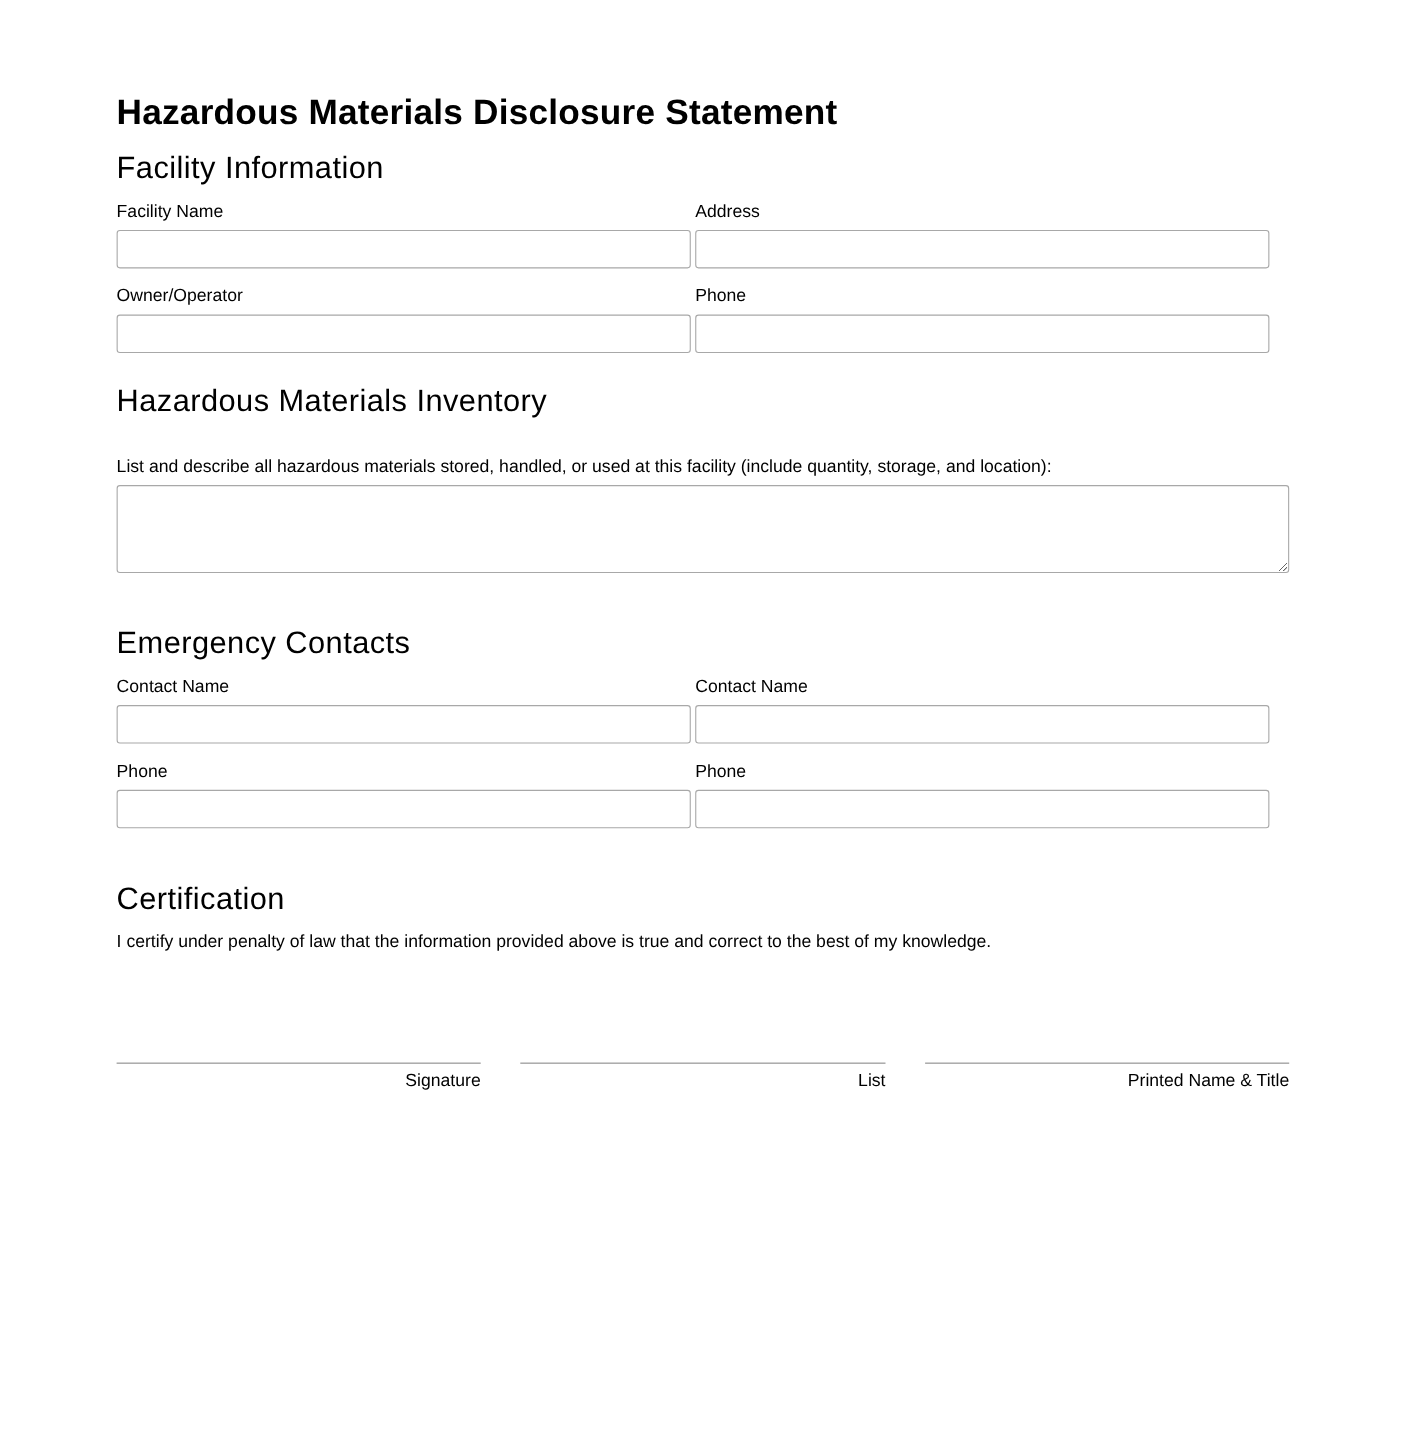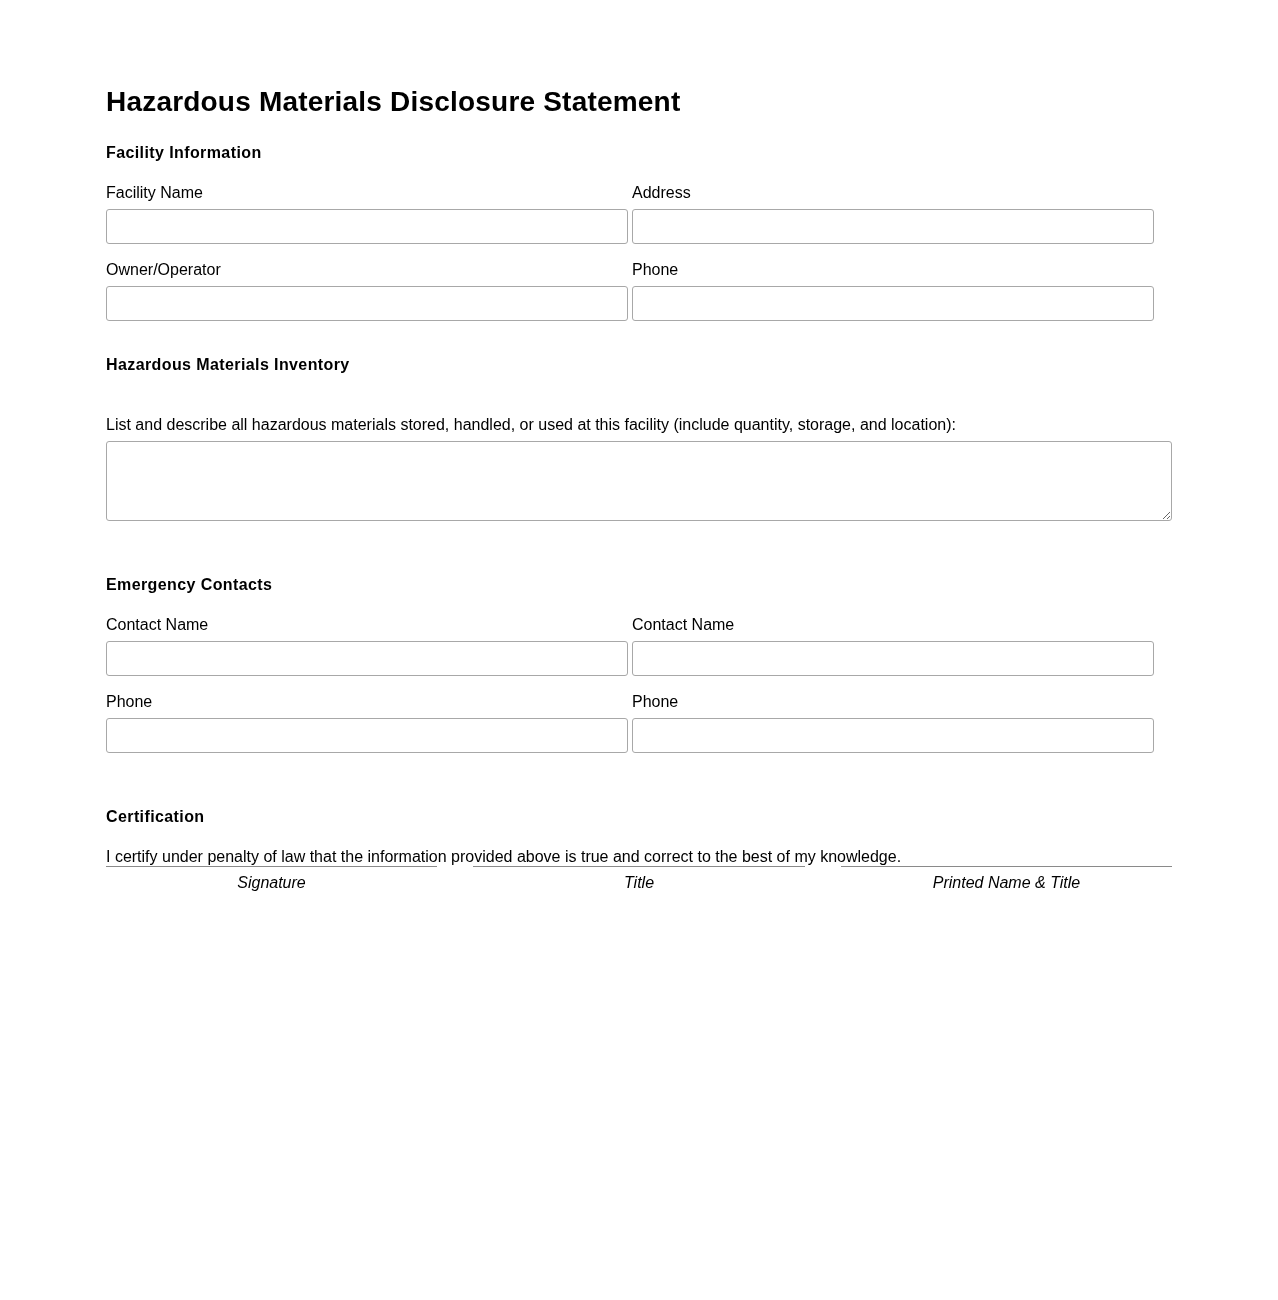--- a/index.html
+++ b/index.html
@@ -12,31 +12,31 @@
     }
     .page {
       position: relative;
       padding: 0 106px;
     }
     h1 {
       position: absolute;
       left: 106px;
       top: 82px;
       margin: 0;
-      font-size: 28px;
+      font-size: 32px;
       font-weight: bold;
       letter-spacing: 0.2px;
       line-height: 40px;
     }
     h2 {
       position: absolute;
       left: 106px;
       margin: 0;
-      font-size: 16px;
-      font-weight: bold;
+      font-size: 28px;
+      font-weight: normal;
       letter-spacing: 0.4px;
       line-height: 30px;
     }
     .label {
       position: absolute;
       font-size: 16px;
       line-height: 20px;
     }
     .field {
       position: absolute;
@@ -58,24 +58,23 @@
       resize: vertical;
     }
     .para {
       position: absolute;
       left: 106px;
       font-size: 16px;
       line-height: 20px;
     }
     .sig-block {
       position: absolute;
-      top: 866px;
+      top: 966px;
       width: 331px;
-      text-align: center;
-      font-style: italic;
+      text-align: right;
     }
     .sig-line {
       height: 1px;
       background: #8a8a8a;
       width: 100%;
     }
     .sig-label {
       font-size: 16px;
       line-height: 20px;
       margin-top: 6px;
@@ -125,21 +124,21 @@
 
   <p class="para" style="top:847px; margin:0;text-align:right;">I certify under penalty of law that the information provided above is true and correct to the best of my knowledge.</p>
 
   <div class="sig-block" style="left:106px;">
     <div class="sig-line"></div>
     <div class="sig-label">Signature</div>
   </div>
 
   <div class="sig-block" style="left:473px; width:332px;">
     <div class="sig-line"></div>
-    <div class="sig-label">Title</div>
+    <div class="sig-label">List</div>
   </div>
 
   <div class="sig-block" style="left:841px;">
     <div class="sig-line"></div>
     <div class="sig-label">Printed Name &amp; Title</div>
   </div>
 
 </div>
 
 </body></html>

